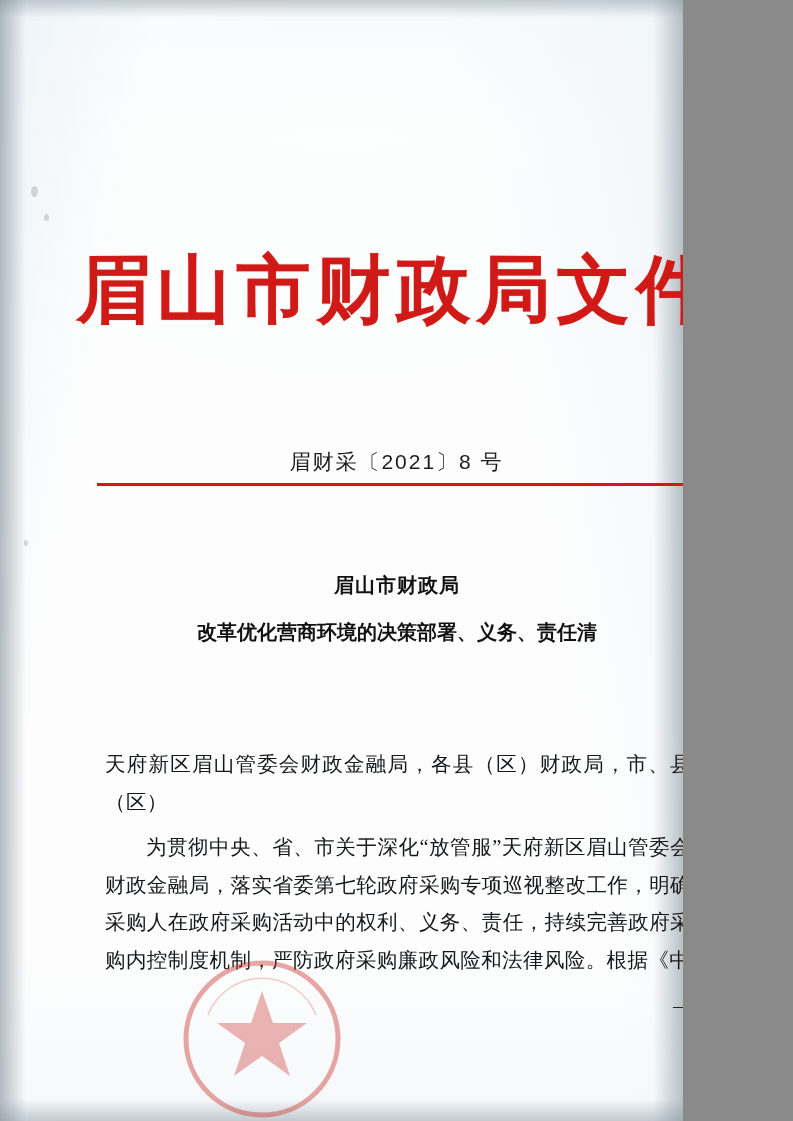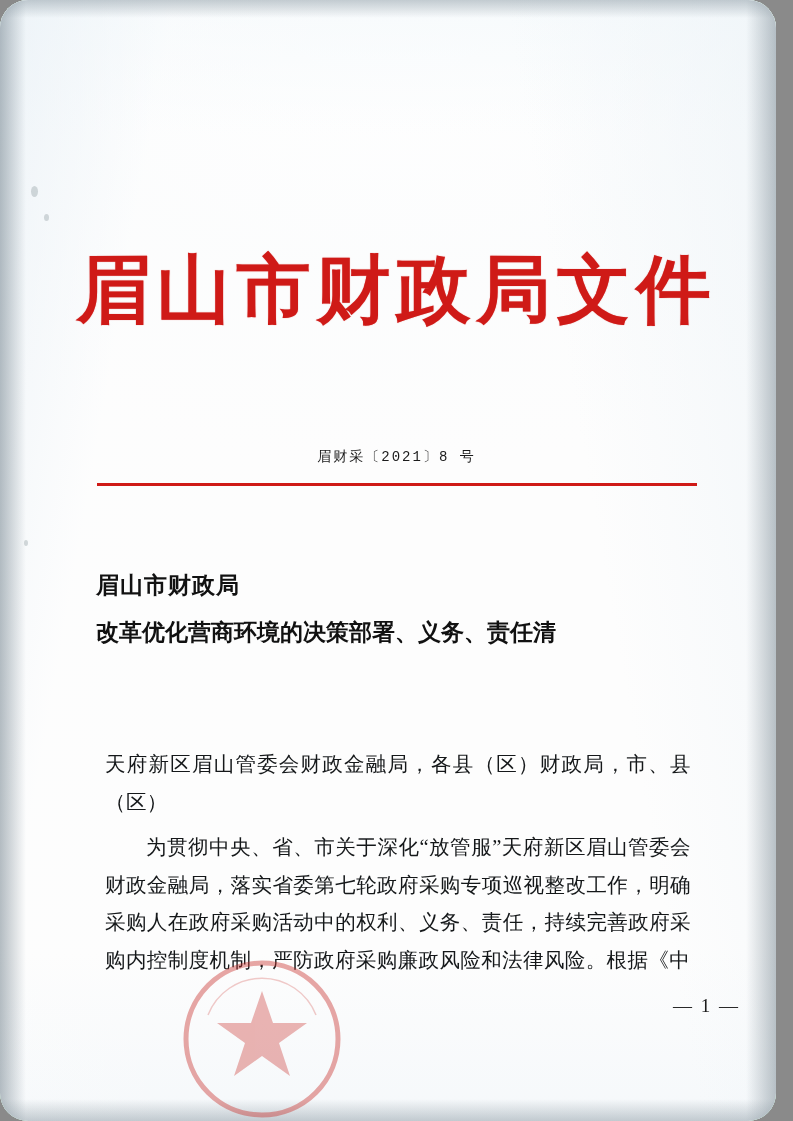--- a/index.html
+++ b/index.html
@@ -5,26 +5,25 @@
   html, body {
     margin: 0;
     padding: 0;
     background: #8a8a8a;
   }
   body {
     font-family: "Liberation Serif", "DejaVu Serif", serif;
   }
   .page {
     position: relative;
-    width: 776px;
+    width: 683px;
     height: 1121px;
     overflow: hidden;
     background: #86efac;
     box-sizing: border-box;
-    border-radius: 28px;
   }
   
   .paper-bg {
     position: absolute;
     inset: 0;
     background:
       linear-gradient(100deg, rgba(235,242,247,0.85) 0%, rgba(252,253,254,0.2) 18%, rgba(255,255,255,0) 42%),
       linear-gradient(260deg, rgba(238,244,248,0.75) 0%, rgba(255,255,255,0) 28%),
       linear-gradient(180deg, rgba(246,250,252,0.9) 0%, rgba(255,255,255,0.0) 12%, rgba(255,255,255,0) 85%, rgba(243,247,250,0.8) 100%),
       radial-gradient(120% 60% at 50% 0%, rgba(255,255,255,0.9) 0%, rgba(250,252,253,0.4) 40%, rgba(255,255,255,0) 70%),
@@ -72,45 +71,45 @@
     text-shadow: 0 0 1px rgba(207,26,23,0.6);
     white-space: nowrap;
   }
 
   .doc-number {
     position: absolute;
     top: 448px;
     left: 0;
     width: 793px;
     text-align: center;
-    font-size: 14px;
+    font-size: 21px;
     letter-spacing: 2px;
     color: #1b1b1b;
-    font-family: Liberation Mono, monospace;
+    font-family: Liberation Sans, sans-serif;
   }
 
   .red-rule {
     position: absolute;
     top: 483px;
     left: 97px;
     width: 600px;
     height: 3px;
     background: #cf1a17;
   }
 
   
   .title-block {
     position: absolute;
     top: 562px;
     left: 96px;
     width: 602px;
-    text-align: left;
+    text-align: center;
     font-family: "DejaVu Sans", "Liberation Sans", sans-serif;
     font-weight: bold;
-    font-size: 23px;
+    font-size: 20px;
     line-height: 47px;
     color: #111111;
     letter-spacing: 1px;
   }
   .title-line { display: block; }
   .title-line.l2 { letter-spacing: 0px; }
 
   
   .body-text {
     position: absolute;

